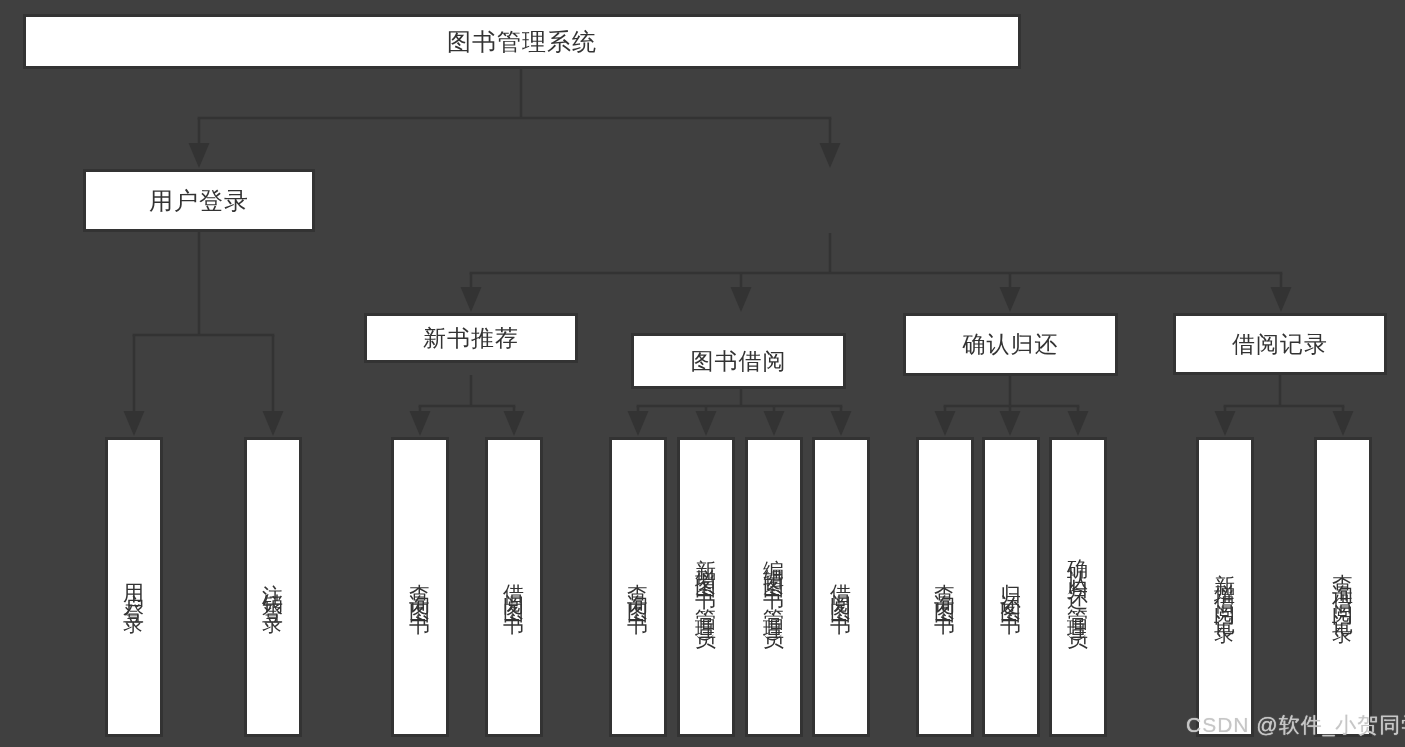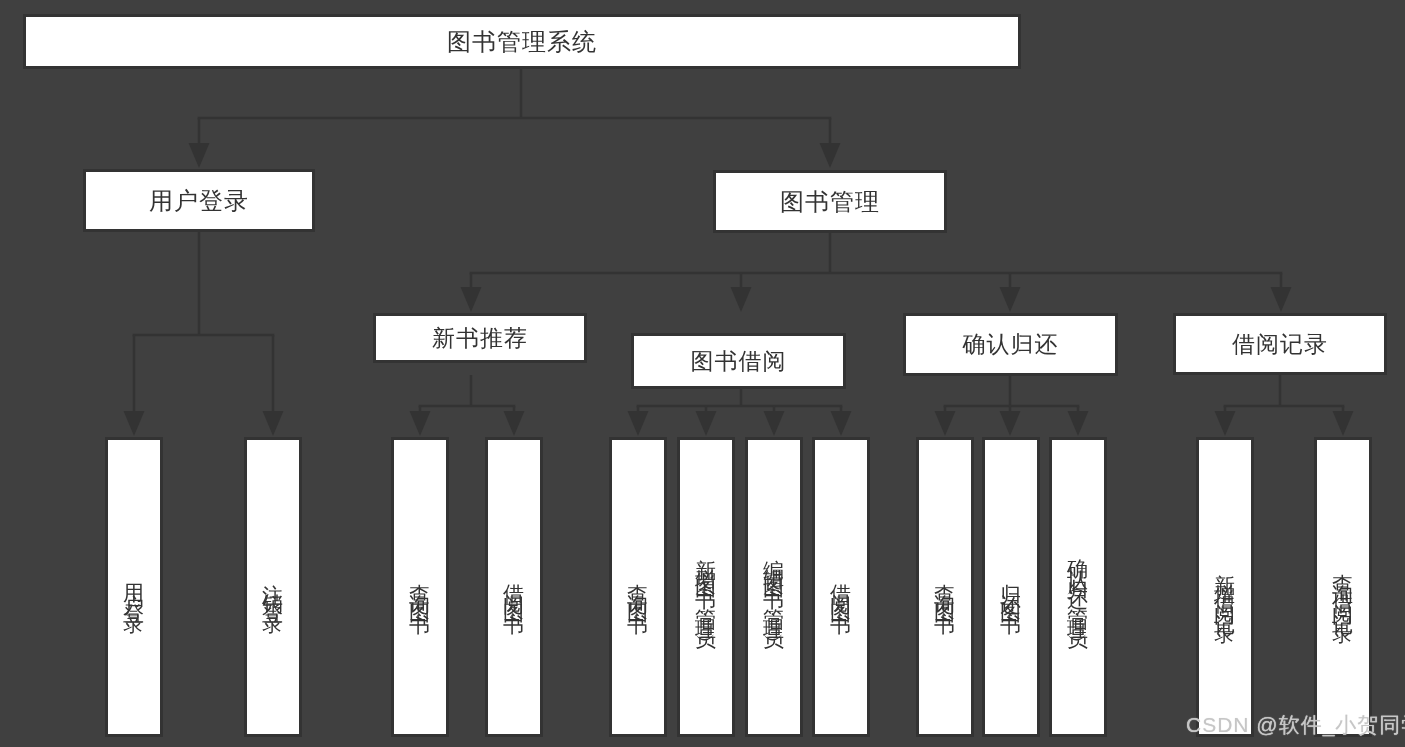--- a/index.html
+++ b/index.html
@@ -119,25 +119,22 @@
       <polygon points="1332.5,411 1353.5,411 1343,436" fill="#333333"></polygon>
     </svg>
 
   <div class="node node-h node-root" style="left:23px; top:14px; width:998px; height:55px;">
     <span>图书管理系统</span>
   </div>
 
   <div class="node node-h" style="left:83px; top:169px; width:232px; height:63px;">
     <span>用户登录</span>
   </div>
-  <div class="node node-h" style="left:713px; top:170px; width:234px; height:63px;">
-    <span>图书管理</span>
-  </div>
 
-  <div class="node node-h" style="left:373px; top:313px; width:214px; height:50px; font-size:23px;">
+  <div class="node node-h" style="left:364px; top:313px; width:214px; height:50px; font-size:23px;">
     <span>新书推荐</span>
   </div>
   <div class="node node-h" style="left:631px; top:313px; width:215px; height:56px; font-size:23px;margin-top:20px;">
     <span>图书借阅</span>
   </div>
   <div class="node node-h" style="left:903px; top:313px; width:215px; height:63px; font-size:23px;">
     <span>确认归还</span>
   </div>
   <div class="node node-h" style="left:1173px; top:313px; width:214px; height:62px; font-size:23px;">
     <span>借阅记录</span>

